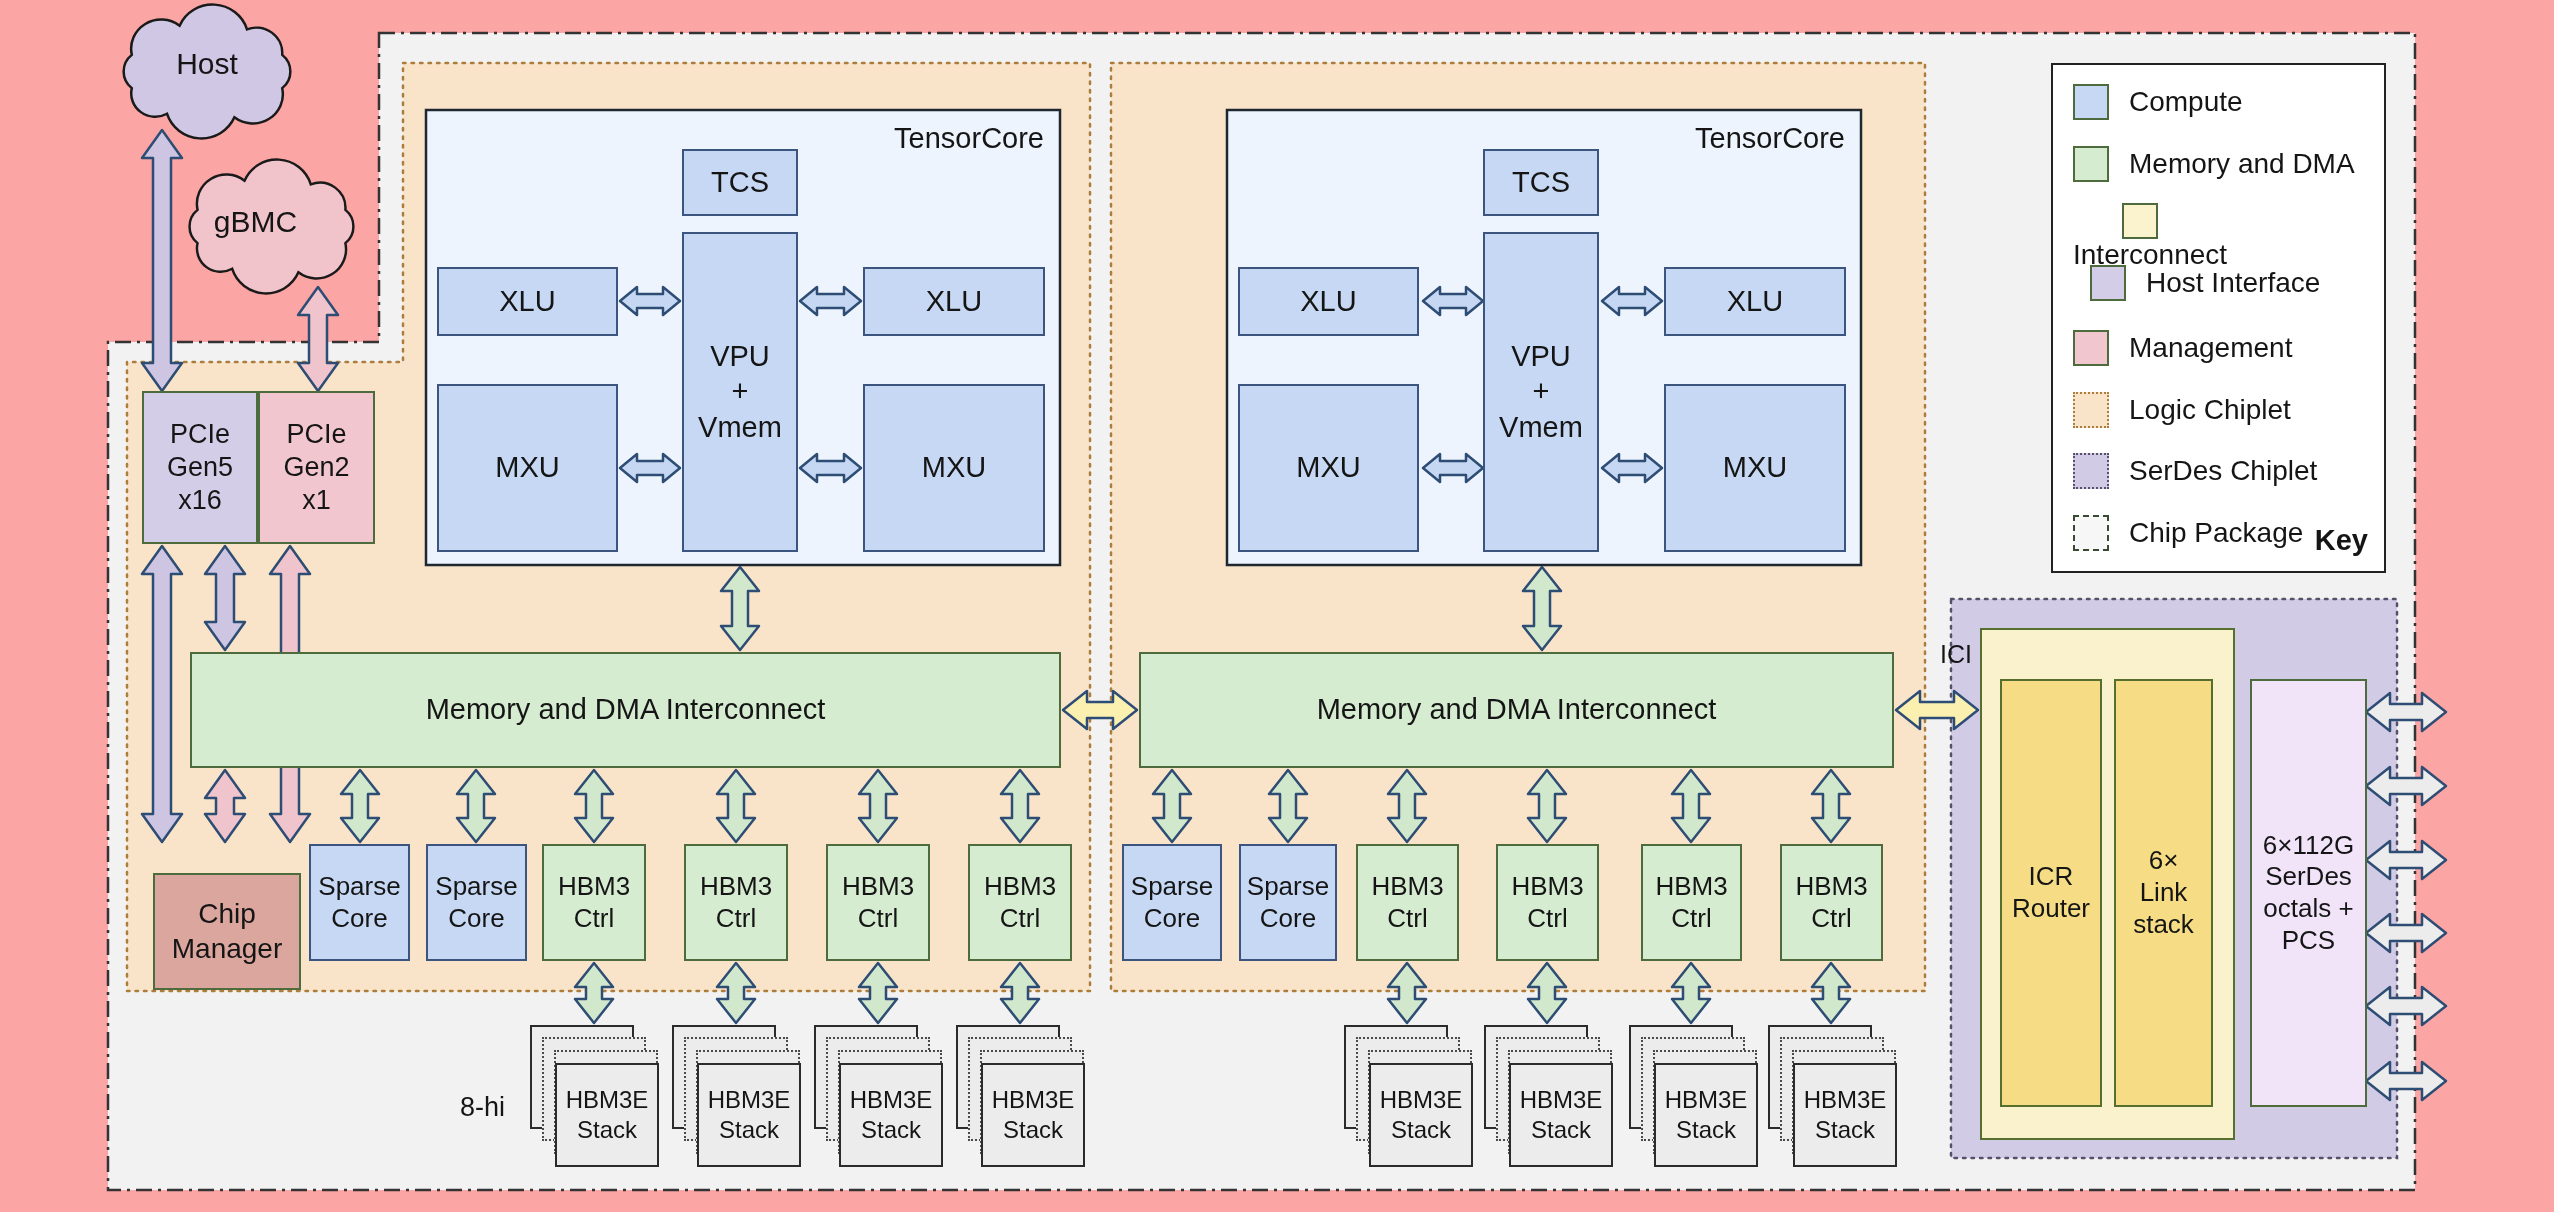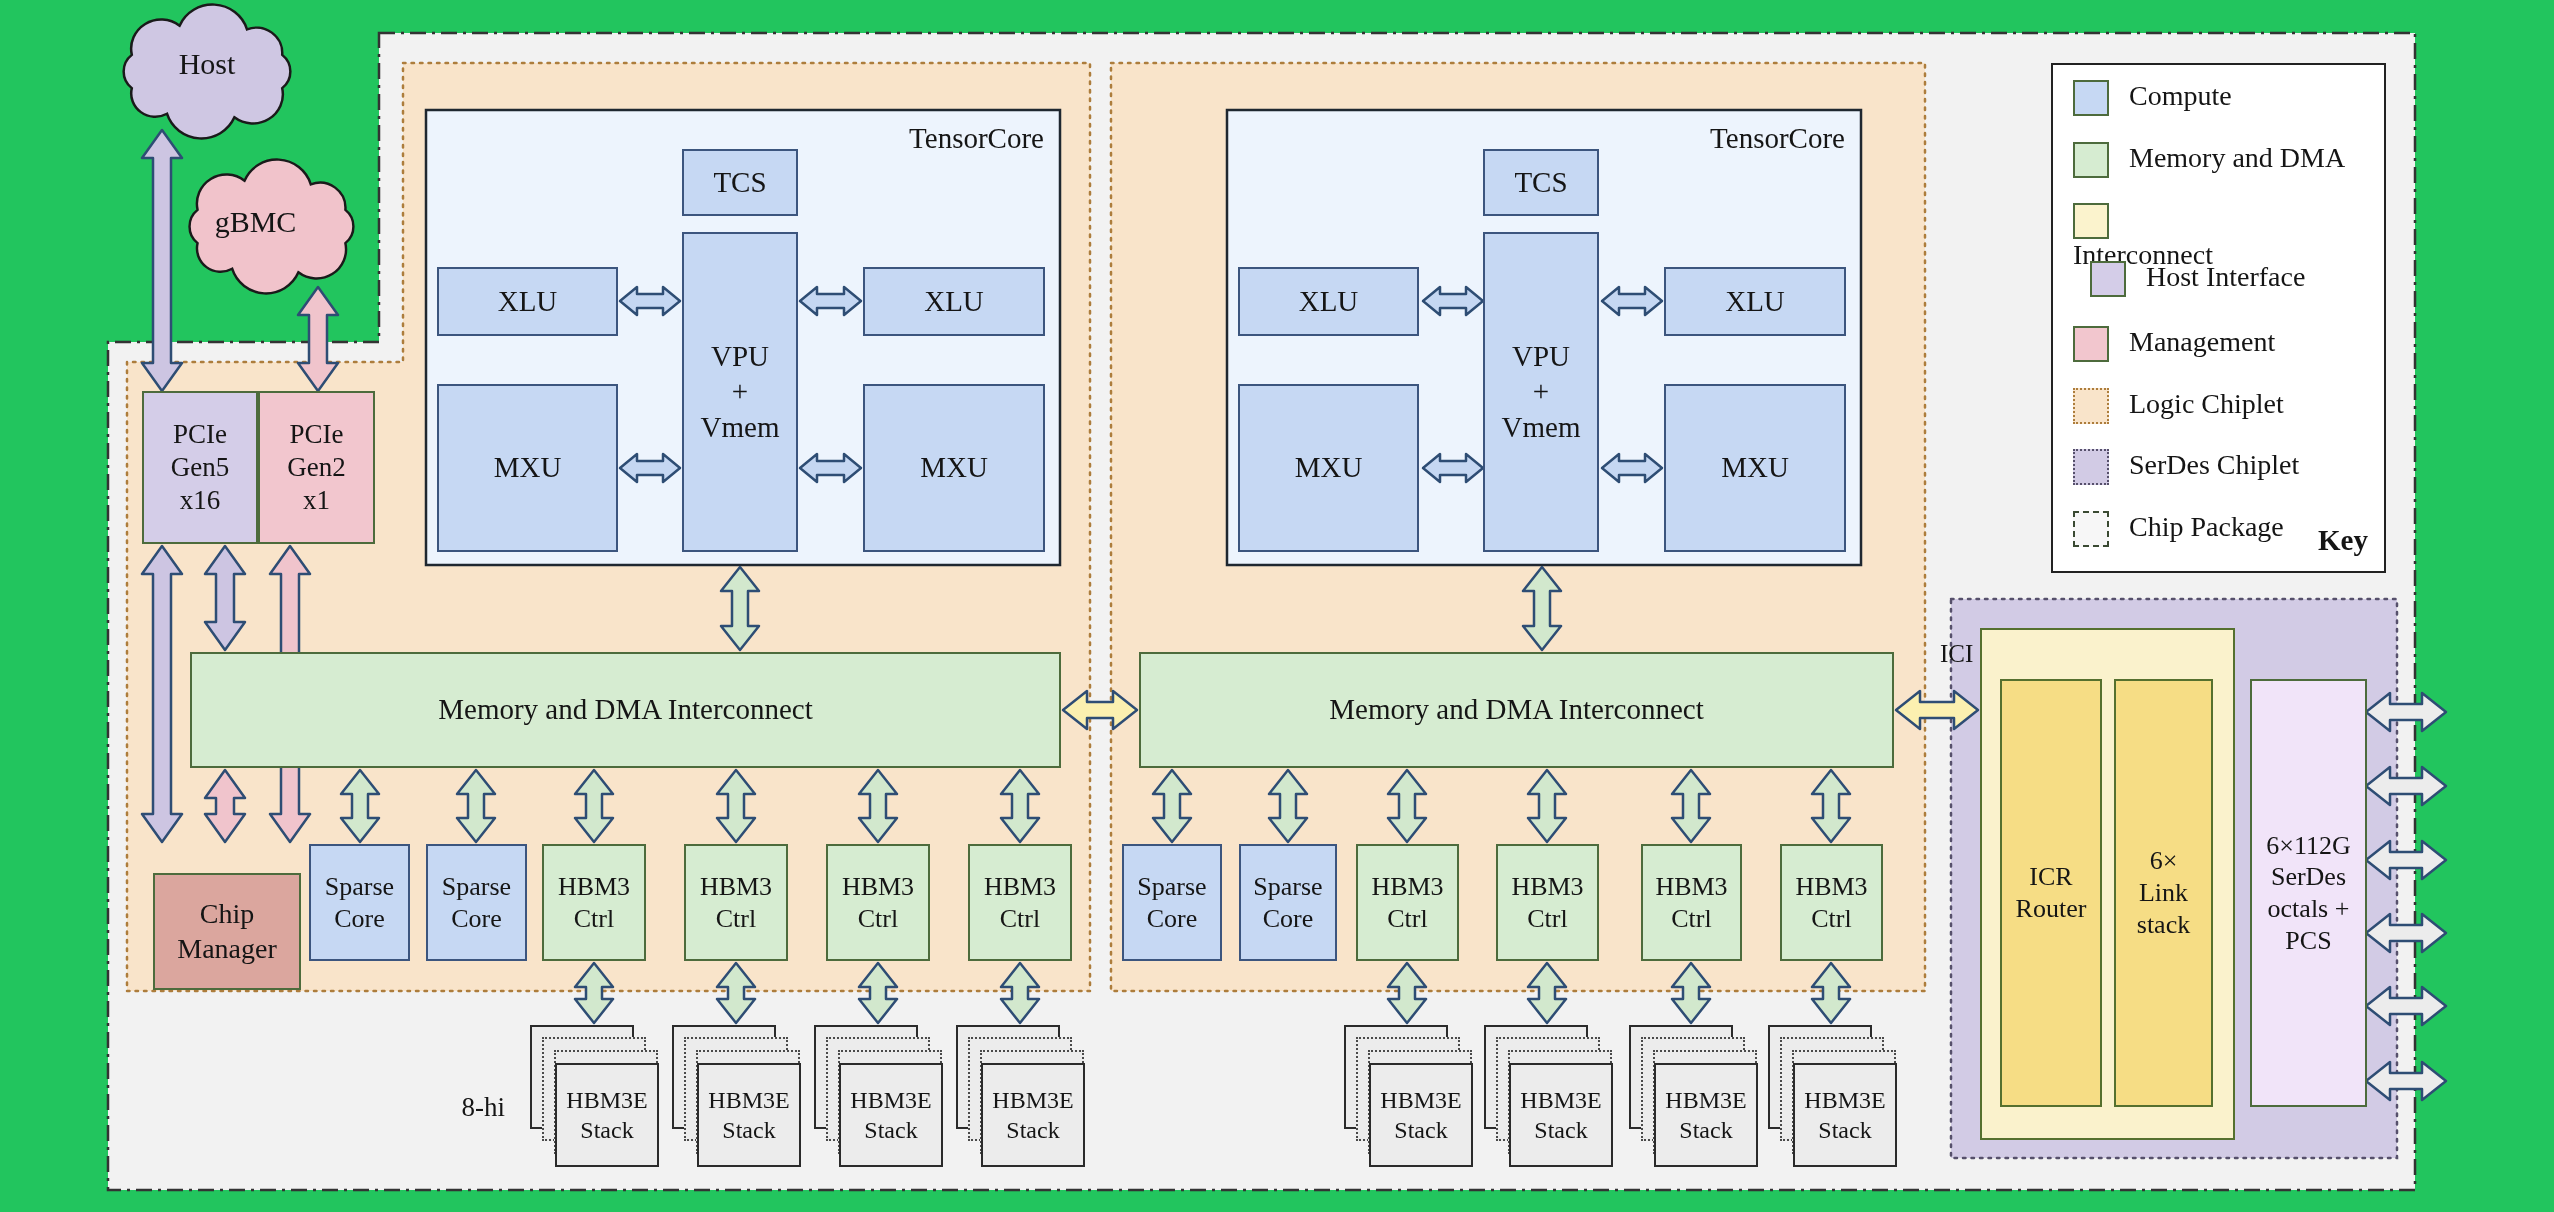--- a/index.html
+++ b/index.html
@@ -1,17 +1,17 @@
 <!DOCTYPE html>
 <html><head>
 <meta charset="utf-8">
 <style>
   html,body{margin:0;padding:0;background:#ffffff;}
   body{font-family:"Liberation Sans",sans-serif;color:#151515;}
-  #stage{position:relative;width:2554px;height:1212px;background:#22c55e;overflow:hidden;font-family:Liberation Serif, serif;}
+  #stage{position:relative;width:2554px;height:1212px;background:#fca5a5;overflow:hidden;}
   #stage svg.layer{position:absolute;left:0;top:0;}
   .abs{position:absolute;}
   .box{position:absolute;display:flex;align-items:center;justify-content:center;
        text-align:center;line-height:1.22;white-space:pre-line;box-sizing:border-box;}
   .b-green{background:#d6ecd1;border:2px solid #4d6b3c;}
   .b-blue{background:#c6d8f3;border:2px solid #3c557e;}
   .b-purple{background:#d4cde8;border:2px solid #4d6b3c;}
   .b-pink{background:#f2c6ce;border:2px solid #4d6b3c;}
   .b-cm{background:#dba69e;border:2px solid #4d6b3c;}
   .b-yellow-outer{background:#faf2cc;border:2px solid #55702e;}
@@ -23,21 +23,21 @@
   .tc-title{position:absolute;right:16px;top:12px;font-size:29px;}
   .stack{position:absolute;width:132px;height:146px;}
   .slayer{position:absolute;width:104px;height:104px;background:#ececec;box-sizing:border-box;}
   .s1{left:0;top:0;border:2px solid #2b2b2b;}
   .s2{left:12px;top:12px;border:2px dotted #4a4a4a;}
   .s3{left:24px;top:25px;border:2px dotted #4a4a4a;}
   .sfront{left:25px;top:38px;border:2px solid #2b2b2b;display:flex;align-items:center;
           justify-content:center;text-align:center;font-size:24px;line-height:1.25;white-space:pre-line;}
   .legend-box{position:absolute;left:2051px;top:63px;width:335px;height:510px;
               background:#ffffff;border:2px solid #222;box-sizing:border-box;}
-  .legend-row{position:absolute;left:20px;display:flex;align-items:flex-start;height:44px;}
+  .legend-row{position:absolute;left:20px;display:flex;align-items:center;height:44px;}
   .legend-row .sw{width:36px;height:36px;box-sizing:border-box;margin-right:20px;flex:0 0 auto;}
   .legend-row .lbl{font-size:28px;}
   .sw0{background:#c6d8f3;border:2px solid #4d6b3c;}
   .sw1{background:#d6ecd1;border:2px solid #4d6b3c;}
   .sw2{background:#fbf3cd;border:2px solid #4d6b3c;}
   .sw3{background:#d4cde8;border:2px solid #4d6b3c;}
   .sw4{background:#f2c6ce;border:2px solid #4d6b3c;}
   .sw5{background:#f9e4ca;border:2px dotted #ad7d3c;}
   .sw6{background:#d2cbe5;border:2px dotted #56506b;}
   .sw7{background:#f7f7f7;border:2px dashed #3a4a32;}

